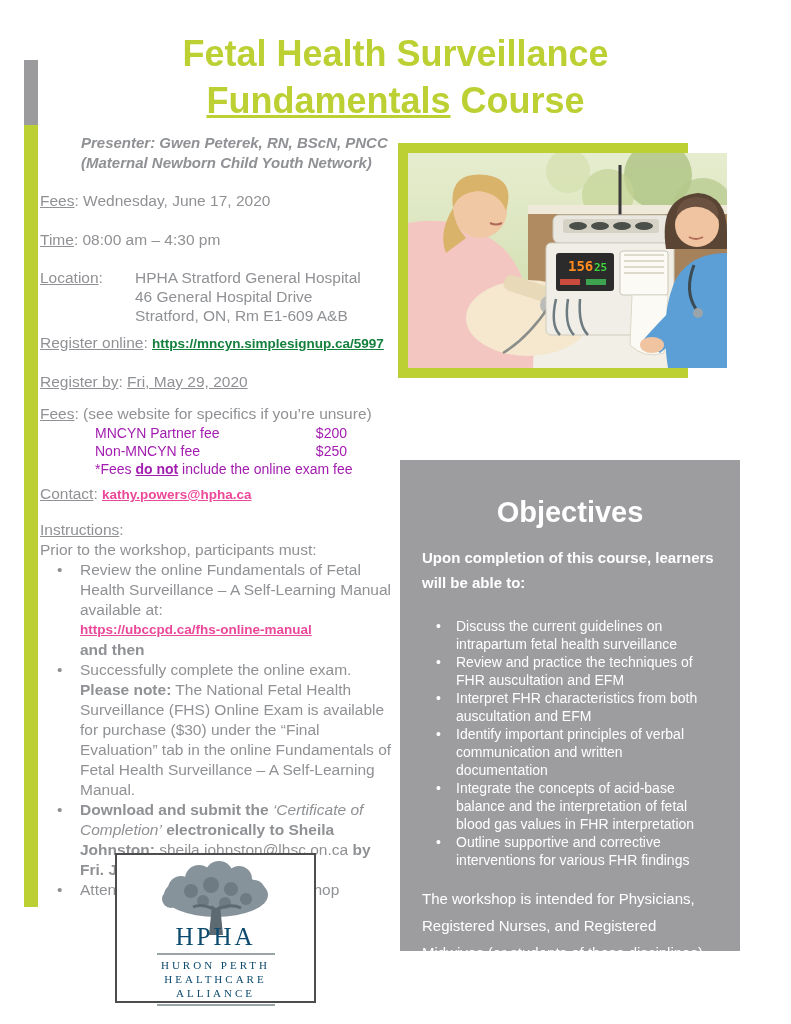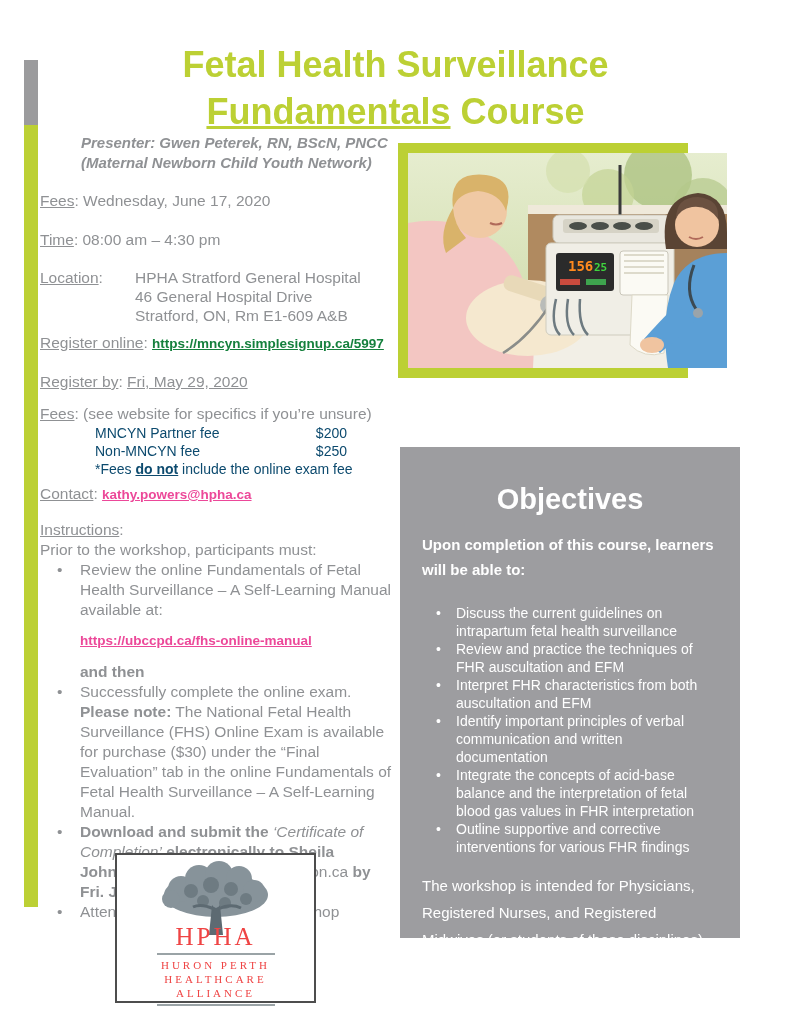--- a/index.html
+++ b/index.html
@@ -25,51 +25,51 @@
   .row-time { margin-bottom:18px; }
   .loc { display:flex; margin-bottom:8px; }
   .loc .loc-label { width:95px; flex:none; }
   .loc .loc-lines span { display:block; line-height:19px; }
   .row-regonline { margin-bottom:18px; }
   .row-regby { margin-bottom:12px; }
   .row-regby .u2 { text-decoration:underline; }
   a.link { color:#ec4899; font-weight:bold; font-size:13.5px; text-decoration:underline; cursor:pointer; }
   a.link-purple { color:#15803d; }
   .fees { margin-bottom:6px; }
-  .fees-sub { padding-left:55px; font-size:14px; line-height:18px; color:#0c4a6e; }
+  .fees-sub { padding-left:55px; font-size:14px; line-height:18px; color:#a21caf; }
   .fee-row { display:flex; justify-content:space-between; width:252px; }
   .fees-note .bold-u { font-weight:bold; text-decoration:underline; }
   .row-contact { margin-bottom:15px; }
   .instr-intro { line-height:20px; }
   .blist { margin-top:0; }
   .bitem { position:relative; padding-left:40px; width:352px; }
   .bitem::before { content:"•"; position:absolute; left:17px; top:0; }
   .b { font-weight:bold; }
   .it { font-style:italic; }
-  .blk { display:block;margin-top:11px; }
+  .blk { display:block; }
 
   
   .photo { position:absolute; left:398px; top:143px; width:290px; height:235px;
            border:10px solid #bcd034; background:#dfe8c9; }
   .photo svg { display:block; }
 
   
-  .objectives { position:absolute; left:400px; top:447px; width:340px; height:491px;
+  .objectives { position:absolute; left:400px; top:460px; width:340px; height:491px;
                 background:#9d9da0; color:#ffffff; padding:22px 22px 0 22px; }
   .obj-title { text-align:center; font-weight:bold; font-size:29px; margin:14px 0 16px 0; }
   .obj-intro { font-weight:bold; font-size:15px; line-height:25px; margin-bottom:22px; }
   .obj-list { margin-bottom:16px; }
   .obj-item { position:relative; padding-left:34px; font-size:14px; line-height:18px; }
   .obj-item::before { content:"•"; position:absolute; left:14px; top:0; }
   .obj-para { font-size:15px; line-height:27px; margin-bottom:16px; }
 
   
   .logo-box { position:absolute; left:115px; top:853px; width:201px; height:150px;
               border:2px solid #4d4d4d; background:#ffffff; text-align:center;
-              font-family:"Liberation Serif", serif; color:#ef4444; padding-top:6px; }
+              font-family:"Liberation Serif", serif; color:#0c4a6e; padding-top:6px; }
   .logo-acronym { font-size:25px; letter-spacing:3px; line-height:24px; margin-top:-14px; }
   .logo-rule { width:118px; height:2px; background:#9aa3a6; margin:4px auto 3px auto; }
   .logo-cap { font-size:11px; letter-spacing:3px; line-height:14px; }
   .logo-cap span { display:block; }
 </style>
 </head>
 <body>
 
 <div class="page">
 

